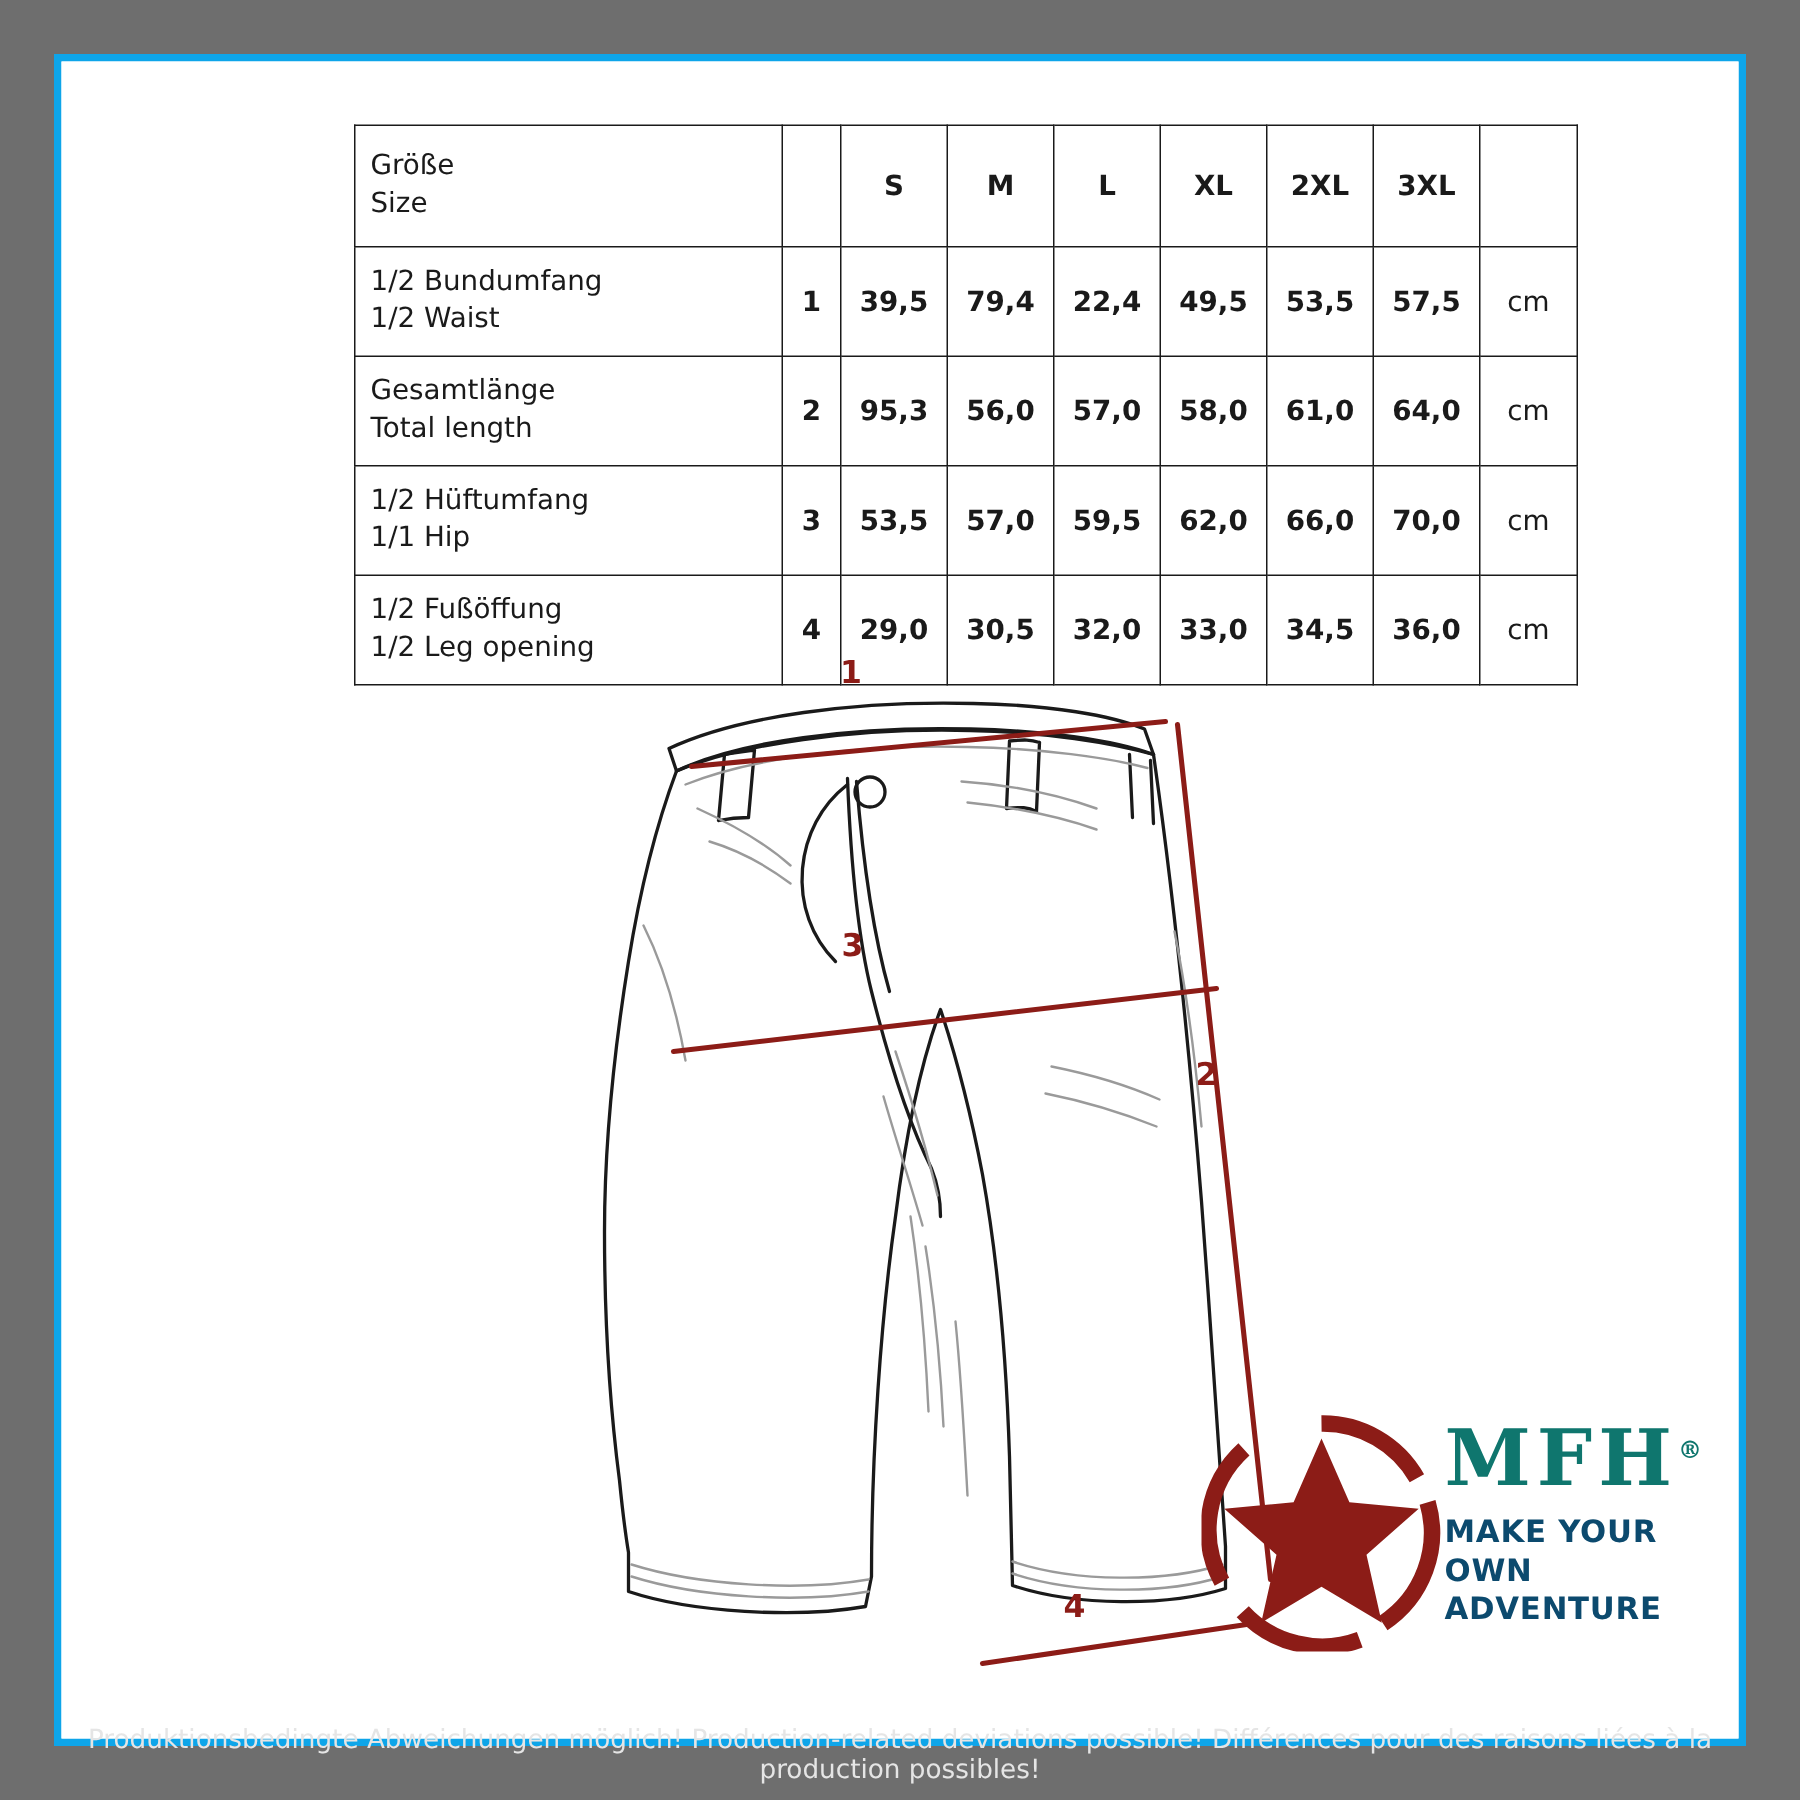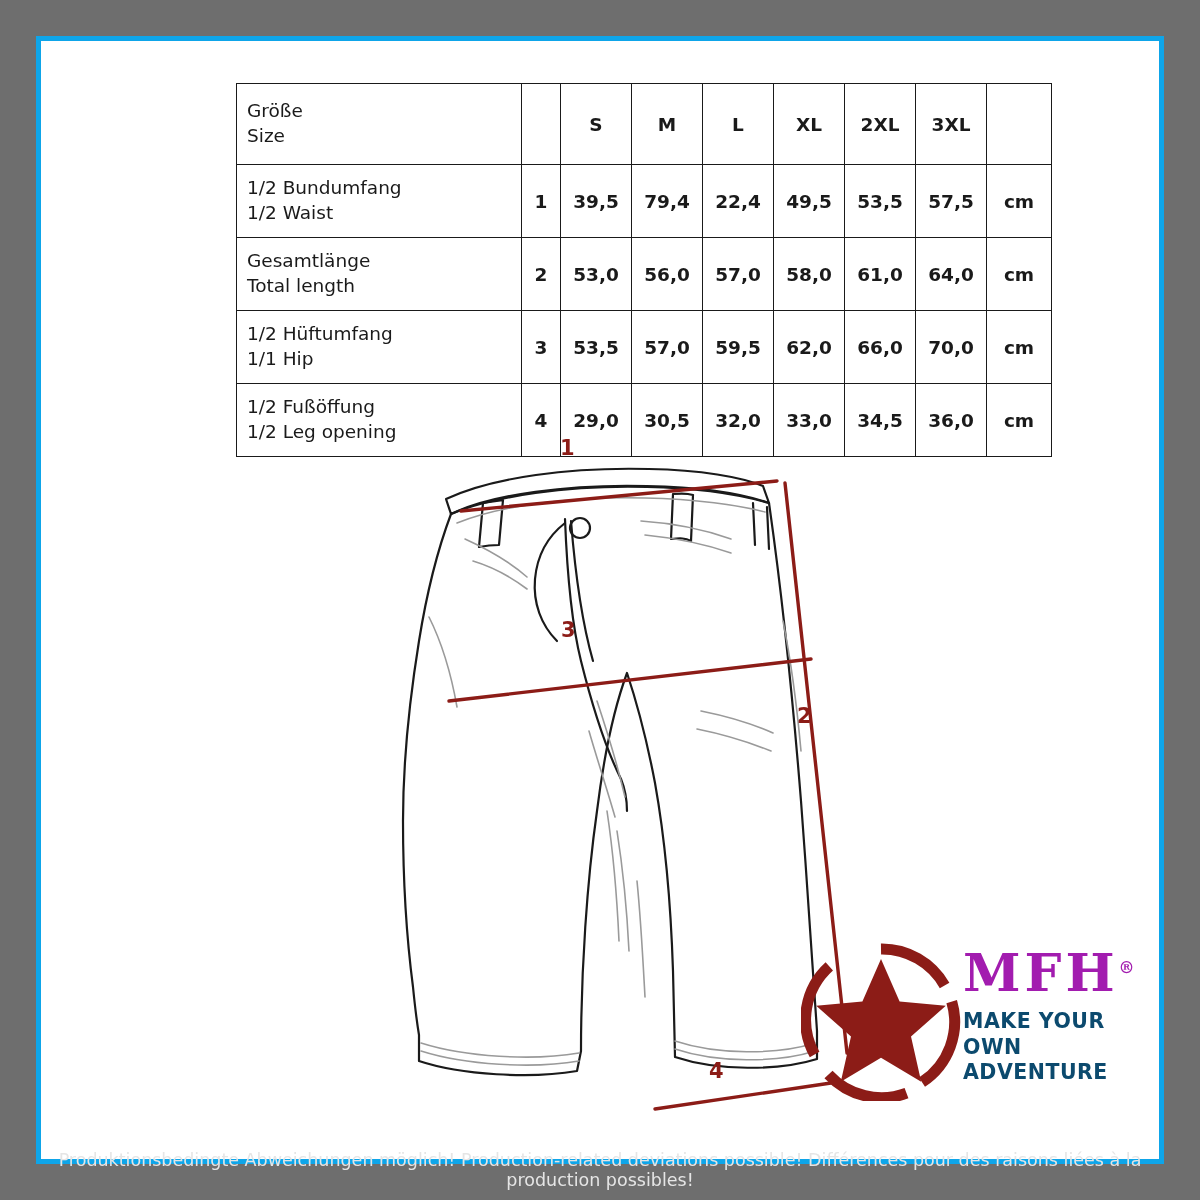--- a/index.html
+++ b/index.html
@@ -63,21 +63,21 @@
   }
   table.size-table td.label {
     text-align: left;
     padding: 4px 8px 4px 10px;
     font-weight: 400;
     line-height: 1.35;
     width: 266px;
   }
   table.size-table td.numcol { width: 38px; font-weight: 600; }
   table.size-table td.sizecol { width: 70px; }
-  table.size-table td.unitcol { width: 64px; font-weight: 700; }
+  table.size-table td.unitcol { width: 64px; font-weight: 400; }
   table.size-table tr.head td {
     font-weight: 700;
     height: 72px;
   }
   table.size-table tr.head td.label {
     font-weight: 500;
   }
   .lbl-line { display: block; white-space: nowrap; }
 
   
@@ -122,21 +122,21 @@
     position: absolute;
     left: 162px;
     top: 16px;
     width: 180px;
   }
   .mfh {
     font-family: "DejaVu Serif", serif;
     font-weight: 700;
     font-size: 52px;
     letter-spacing: 4px;
-    color: #a21caf;
+    color: #0f766e;
     line-height: 1;
     white-space: nowrap;
   }
   .mfh sup {
     font-size: 16px;
     font-weight: 700;
     vertical-align: super;
     letter-spacing: 0;
   }
   .tagline {
@@ -204,21 +204,21 @@
               <td class="sizecol">57,5</td>
               <td class="unitcol">cm</td>
             </tr>
 
             <tr>
               <td class="label">
                 <span class="lbl-line">Gesamtlänge</span>
                 <span class="lbl-line">Total length</span>
               </td>
               <td class="numcol">2</td>
-              <td class="sizecol">53,0</td>
+              <td class="sizecol">95,3</td>
               <td class="sizecol">56,0</td>
               <td class="sizecol">57,0</td>
               <td class="sizecol">58,0</td>
               <td class="sizecol">61,0</td>
               <td class="sizecol">64,0</td>
               <td class="unitcol">cm</td>
             </tr>
 
             <tr>
               <td class="label">

